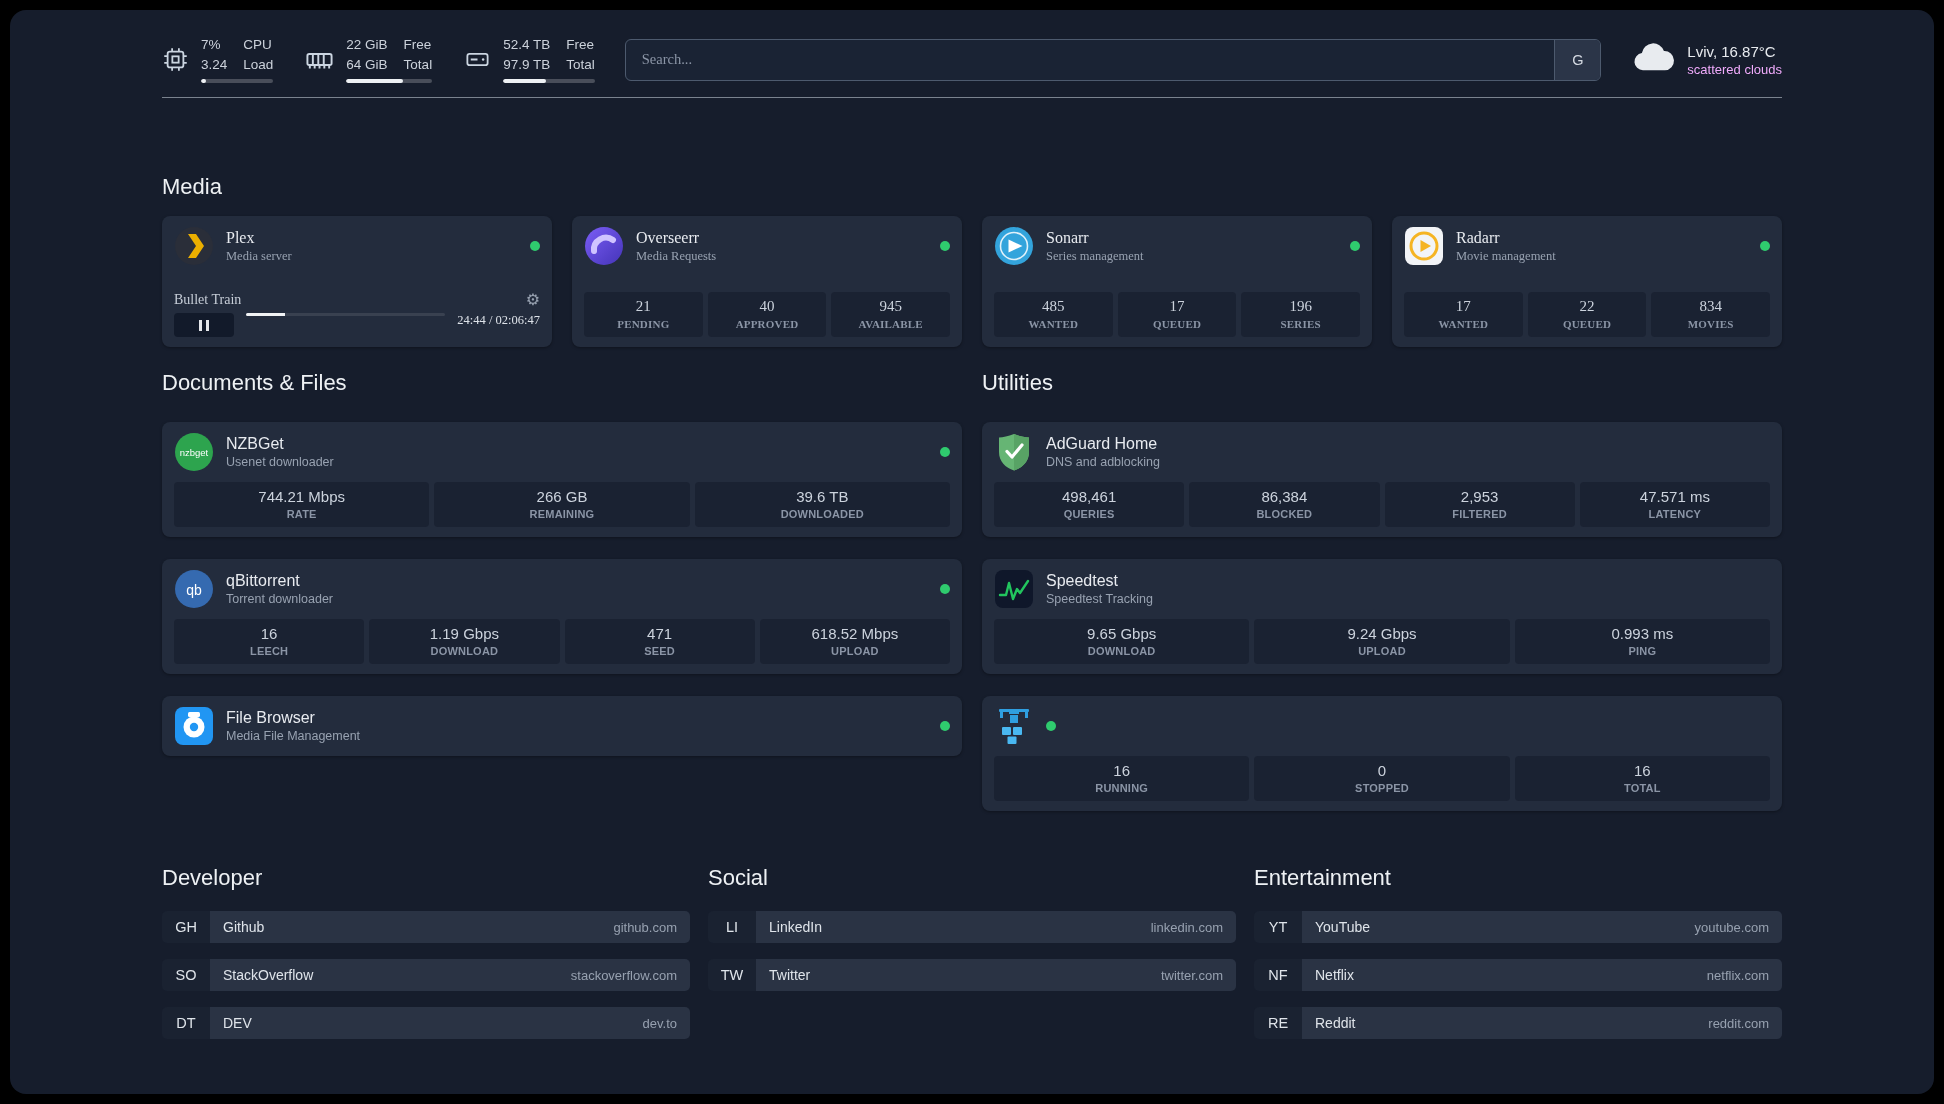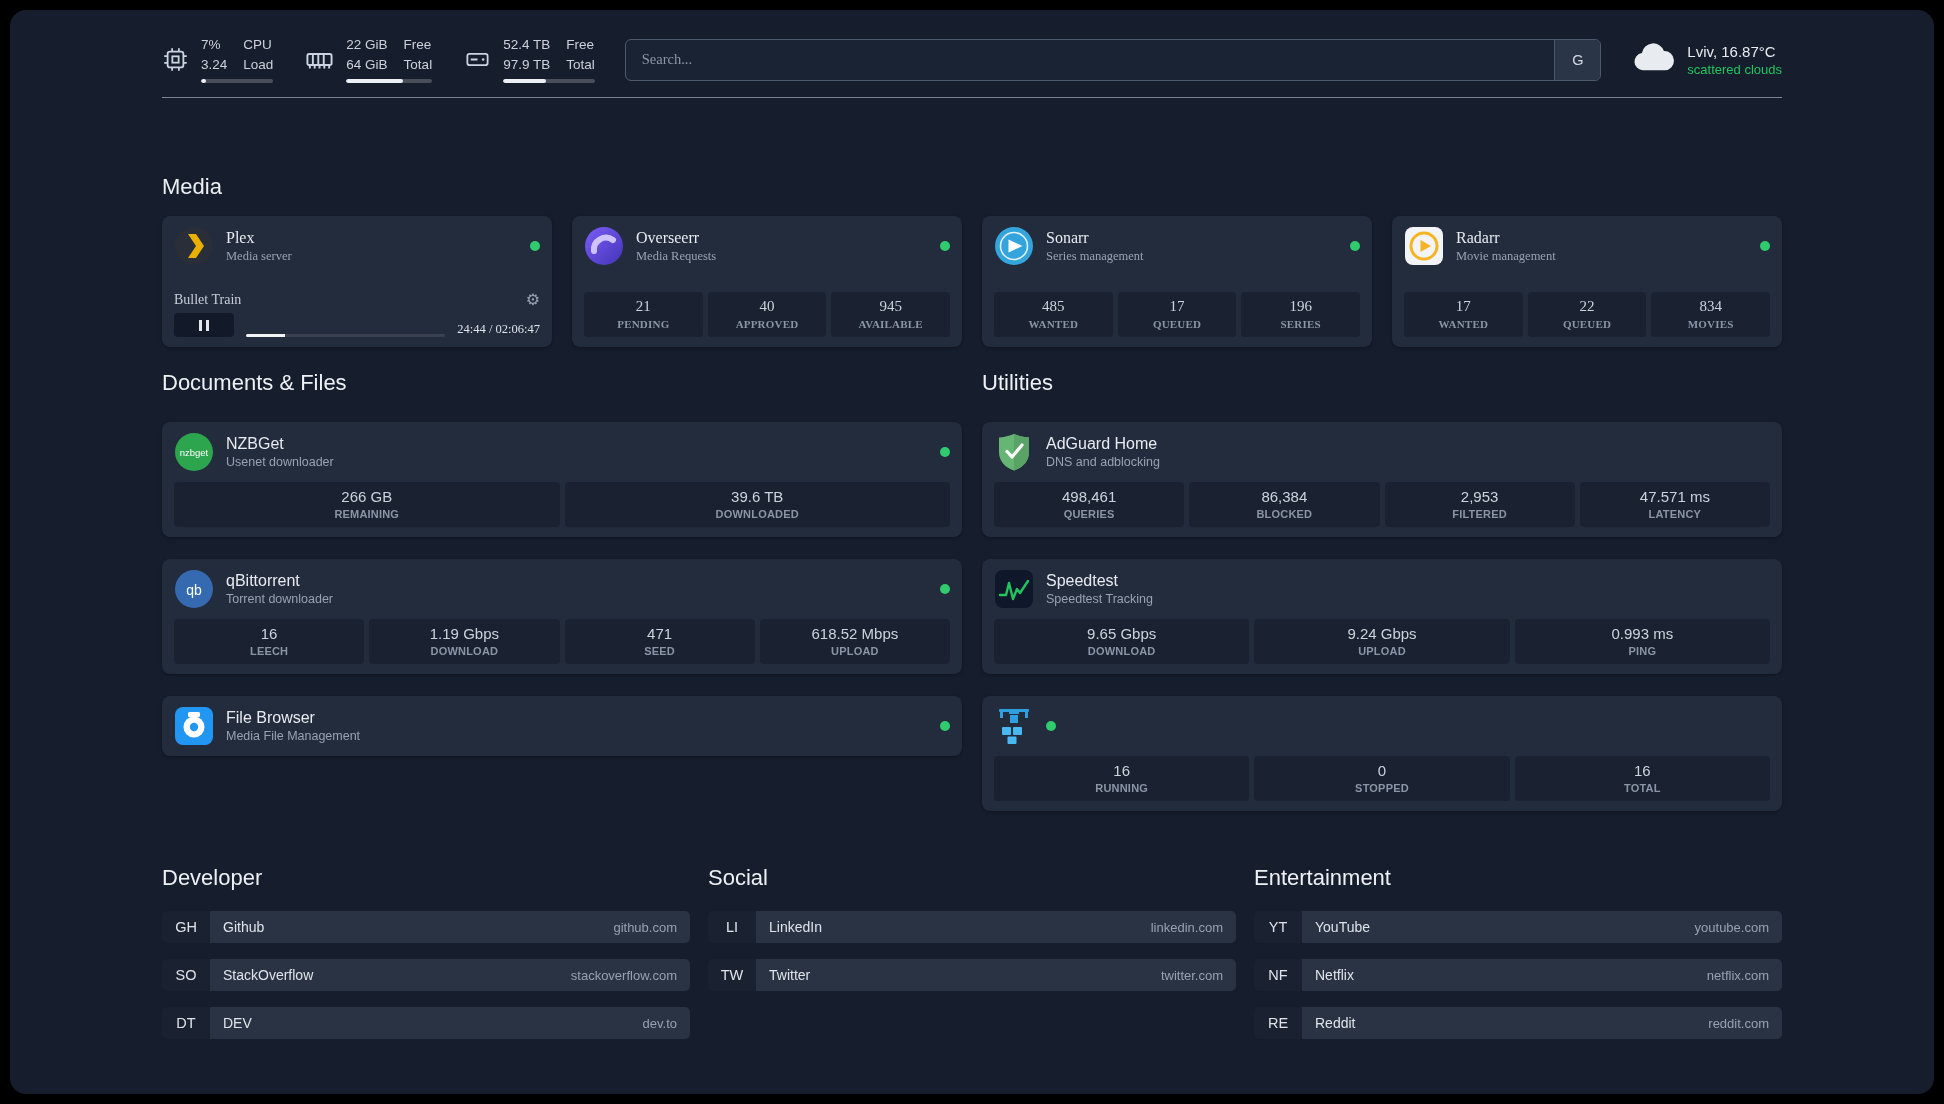--- a/index.html
+++ b/index.html
@@ -18,21 +18,21 @@
   .res-bar .fill { height:100%; background:#eef1f4; border-radius:2px; }
 
   .search-wrap { flex:1; display:flex; height:42px; margin:0 30px; background:#1a2334; border:1px solid #4d5a6e; border-radius:6px; overflow:hidden; }
   .search-input { flex:1; background:transparent; border:0; outline:none; color:#ef4444; font-size:14.5px; padding:0 16px; font-family:Liberation Serif, serif; }
   .search-input::placeholder { color:#8b95a6; }
   .search-provider { width:46px; background:#2b3548; border-left:1px solid #4d5a6e; display:flex; align-items:center; justify-content:center; color:#d5dae2; font-size:14.5px; cursor:pointer; }
 
   .weather { display:flex; align-items:center; gap:12px; }
   .weather-text { display:flex; flex-direction:column; gap:2px; }
   .weather-loc { font-size:15px; color:#e8ebef; }
-  .weather-cond { font-size:13px; color:#22c55e; }
+  .weather-cond { font-size:13px; color:#f0abfc; }
 
   .divider { margin-top:14px; border-bottom:1px solid rgba(206,214,224,0.55); }
 
   
   .section-title { font-size:22px; font-weight:500; color:#eef1f4; }
   .media-title { margin:76px 0 16px; }
   .media-grid { display:grid; grid-template-columns:repeat(4,1fr); gap:20px; }
 
   .card { background:#232c3d; border-radius:8px; padding:10px 12px; box-shadow:0 1px 3px rgba(0,0,0,0.35); cursor:pointer; }
   .media-card { height:131px; display:flex; flex-direction:column; justify-content:space-between;font-family:Liberation Serif, serif; }
@@ -45,21 +45,21 @@
 
   .stats { display:flex; gap:5px; }
   .stat { flex:1; background:#1a2232; border-radius:4px; text-align:center; padding:6px 4px 7px; }
   .stat-value { font-size:15px; color:#ccd3dd; }
   .stat-label { font-size:11px; font-weight:bold; color:#8b95a6; margin-top:3px; letter-spacing:0.2px; }
 
   
   .np-row { display:flex; align-items:center; justify-content:space-between; margin-top:20px; }
   .np-title { font-size:14px; color:#c6cdd7; }
   .gear { color:#97a1b0; font-size:16px; cursor:pointer; line-height:1; }
-  .player-row { display:flex; align-items:flex-end; gap:12px; }
+  .player-row { display:flex; align-items:flex-start; gap:12px; }
   .pause-chip { width:60px; height:24px; background:#121a2a; border-radius:4px; display:flex; align-items:center; justify-content:center; gap:4px; cursor:pointer; flex:0 0 auto; }
   .pause-chip i { display:block; width:3px; height:11px; background:#e5e7eb; }
   .player-track { flex:1; height:3px; background:rgba(255,255,255,0.10); border-radius:2px; overflow:hidden; }
   .player-track .fill { height:100%; background:#f1f3f5; }
   .player-time { font-size:12.5px; color:#dde2e9; white-space:nowrap; }
 
   
   .two-col { display:grid; grid-template-columns:1fr 1fr; gap:0 20px; margin-top:23px; align-items:start; }
   .col-title { margin-bottom:26px; }
   .col .card { margin-bottom:22px; }
@@ -318,20 +318,24 @@
               <text x="20" y="23.5" text-anchor="middle" font-size="9.5" fill="#ffffff" font-family="Liberation Sans, sans-serif">nzbget</text>
             </svg>
           </span>
           <div class="svc-titles">
             <span class="svc-name">NZBGet</span>
             <span class="svc-desc">Usenet downloader</span>
           </div>
           <span class="status-dot"></span>
         </div>
         <div class="stats">
+          <div class="stat">
+            <div class="stat-value">744.21 Mbps</div>
+              <div class="stat-label">RATE</div>
+            </div>
           <div class="stat">
             <div class="stat-value">266 GB</div>
               <div class="stat-label">REMAINING</div>
             </div>
           <div class="stat">
             <div class="stat-value">39.6 TB</div>
               <div class="stat-label">DOWNLOADED</div>
             </div>
         </div>
       </div>

